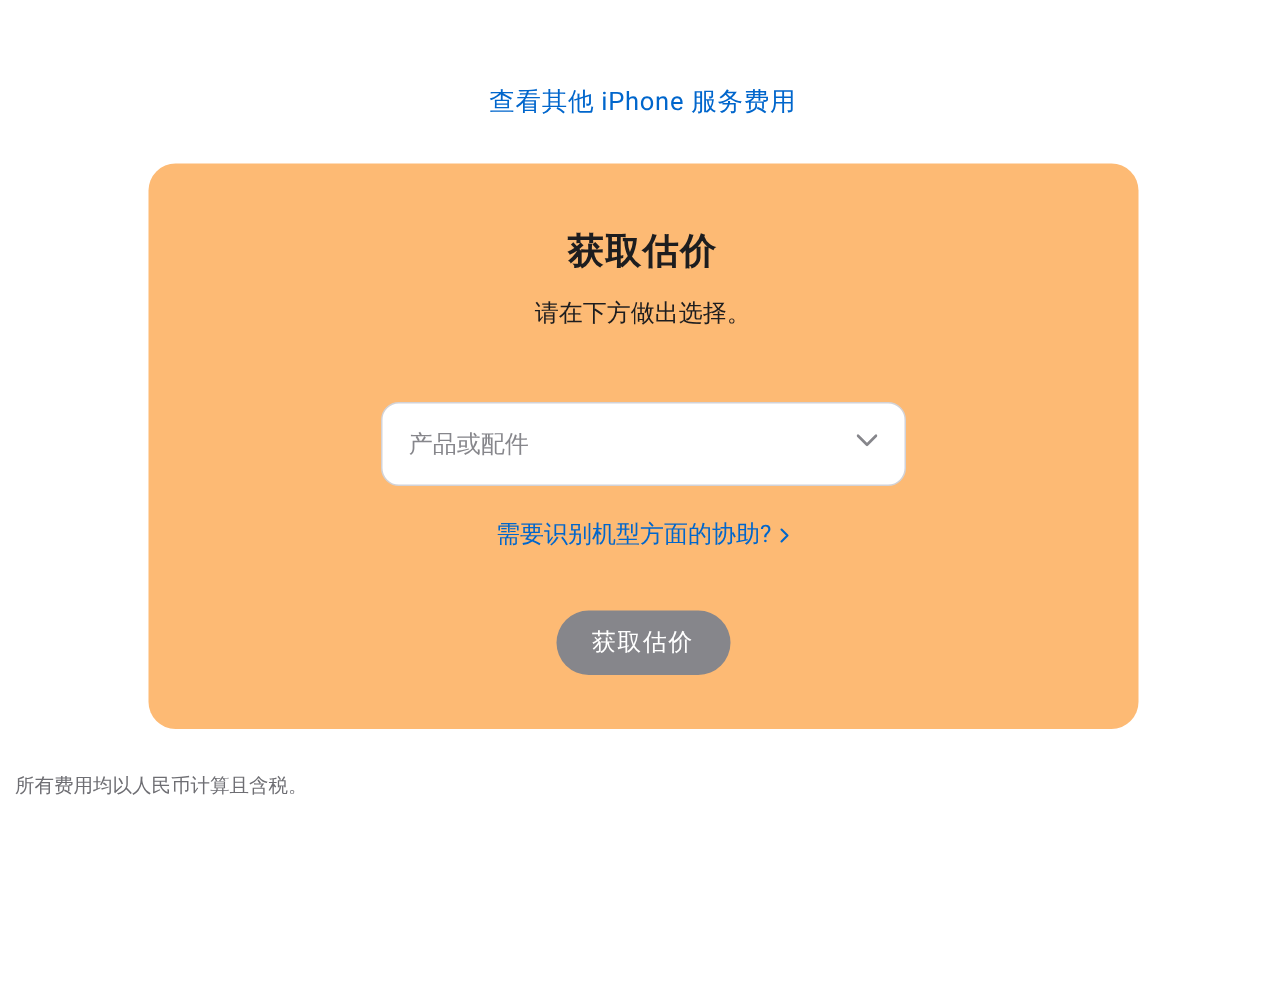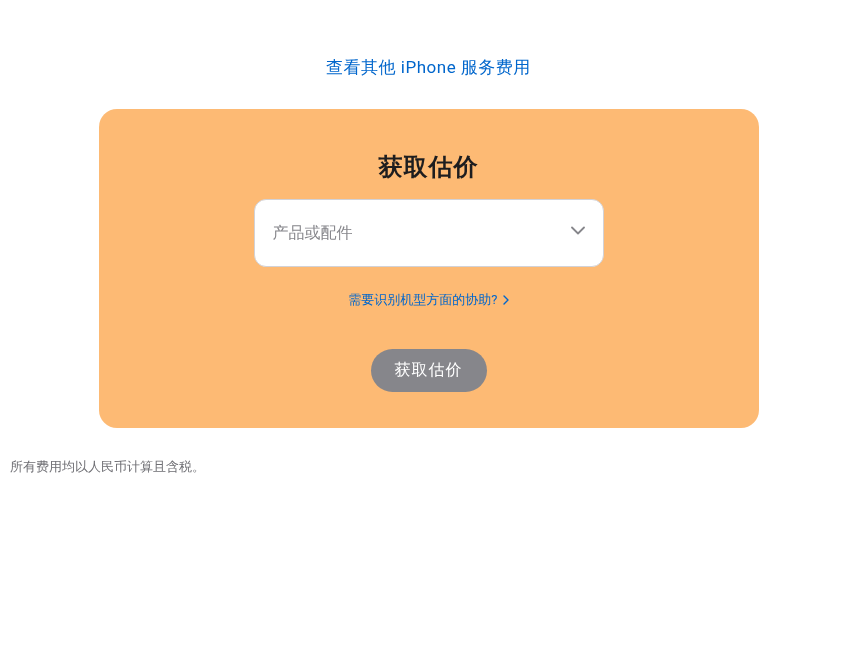--- a/index.html
+++ b/index.html
@@ -45,21 +45,21 @@
       color: #1d1d1f;
       margin-bottom: 48px;
     }
     .select-wrapper {
       position: relative;
       width: 350px;
       margin: 0 auto 22px auto;
     }
     .select-box {
       width: 100%;
-      height: 68px;
+      height: 56px;
       background: #ffffff;
       border: 1px solid #d2d2d7;
       border-radius: 12px;
       padding: 0 44px 0 18px;
       font-size: 16px;
       color: #86868b;
       text-align: left;
       cursor: pointer;
       display: flex;
       align-items: center;
@@ -79,21 +79,21 @@
       height: 9px;
       display: block;
     }
     .help-link {
       margin-top: 6px;
       margin-bottom: 40px;
     }
     .help-link a {
       color: #0066cc;
       text-decoration: none;
-      font-size: 13px;
+      font-size: 16px;
     }
     .help-chevron {
       display: inline-block;
       vertical-align: middle;
       margin-left: 2px;
     }
     .help-chevron svg {
       width: 6px;
       height: 10px;
     }
@@ -128,20 +128,21 @@
   </style>
 </head>
 <body>
 
 <div class="top-link">
   <a href="#">查看其他 iPhone 服务费用</a>
 </div>
 
 <div class="card">
   <h2 class="card-title">获取估价</h2>
+  <p class="card-subtitle">请在下方做出选择。</p>
 
   <div class="select-wrapper">
     <div class="select-box">
       <span>产品或配件</span>
       <span class="chevron">
         <svg viewBox="0 0 14 9" fill="none">
             <path d="M1 1.5L7 7.5L13 1.5" stroke="#86868b" stroke-width="1.8" stroke-linecap="round" stroke-linejoin="round"></path>
           </svg>
       </span>
     </div>

